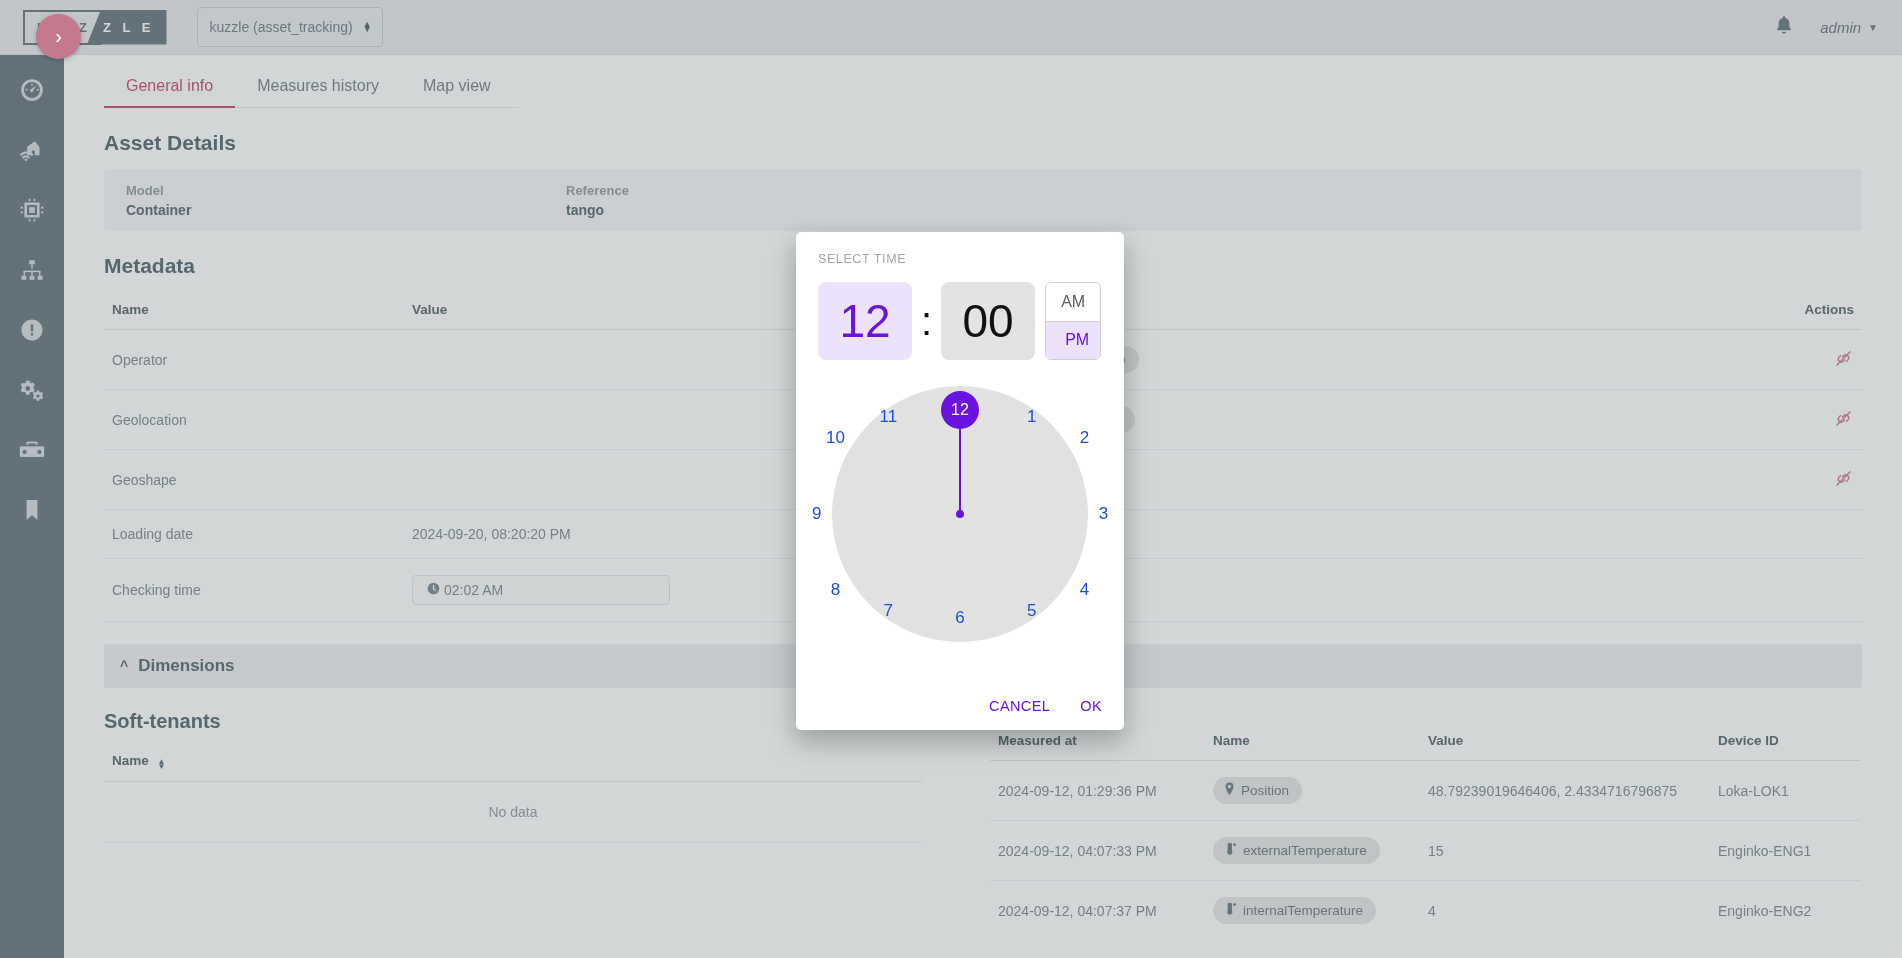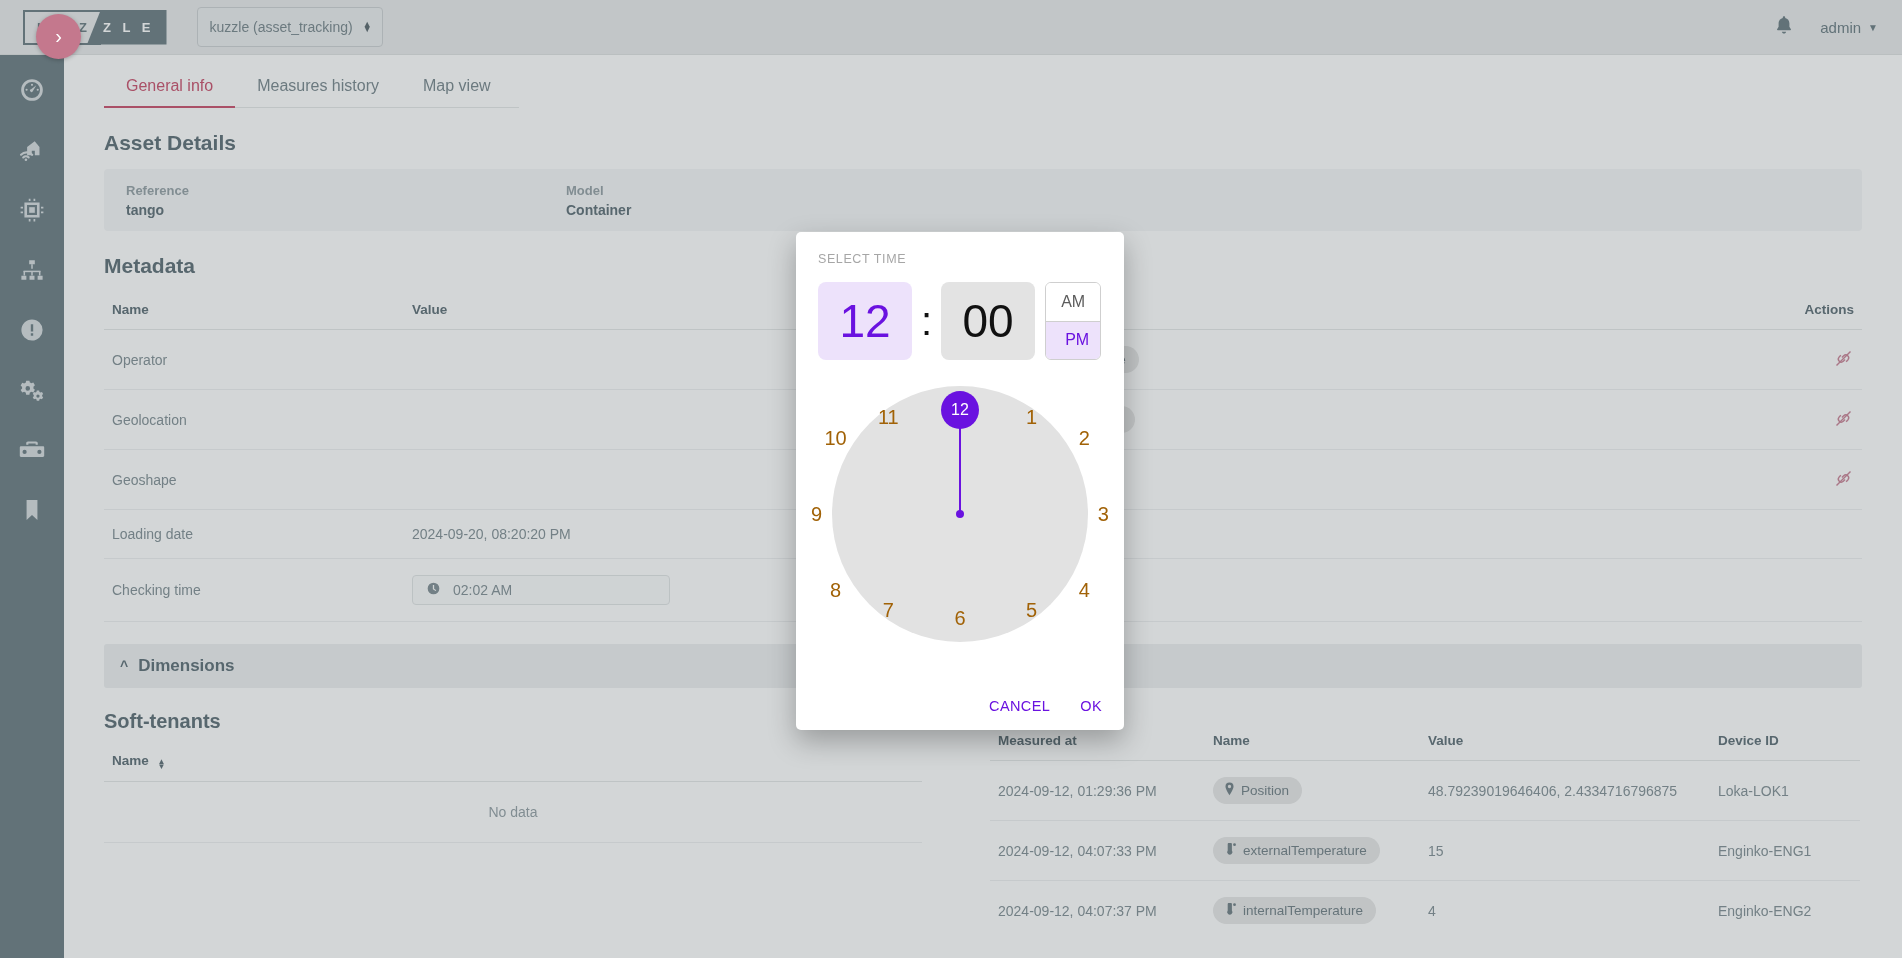--- a/index.html
+++ b/index.html
@@ -38,21 +38,21 @@
   .index-select {
     margin-left: 30px; height: 40px; min-width: 172px;
     border: 1px solid #c8cccf; border-radius: 4px; background: #e9ebec;
     display: flex; align-items: center; justify-content: space-between;
     padding: 0 10px 0 12px; font-size: 14px; color: #6b7b82;
   }
   .updown { display: inline-flex; flex-direction: column; line-height: 5px;
             font-size: 9px; color: #4b5a61; margin-left: 10px; }
   .topbar-right {
     margin-left: auto; display: flex; align-items: center; gap: 26px;
-    margin-right: 24px; color: #5d7078;
+    margin-right: 24px; color: #5d7078; font-style: italic;
   }
   .admin { font-size: 15px; color: #5d7078; display: flex; align-items: center; gap: 7px; }
 
   
   .sidebar {
     position: absolute; top: 55px; left: 0; width: 64px; bottom: 0;
     background: #5d7078; display: flex; flex-direction: column;
     align-items: center; padding-top: 14px; gap: 14px;
   }
   .side-item {
@@ -97,21 +97,21 @@
   .chip {
     display: inline-flex; align-items: center; gap: 6px;
     background: #e5e5e5; border-radius: 14px; padding: 5px 13px 5px 11px;
     font-size: 13.5px; color: #63737a;
   }
   .chip svg { fill: #63737a; }
   .unlink { color: #c4788d; display:inline-flex; }
   .unlink svg { stroke: #c4788d; fill: none; stroke-width: 1.6; }
 
   .time-field {
-    display: inline-flex; align-items: center; gap: 13px;
+    display: inline-flex; align-items: center; gap: 4px;
     border: 1px solid #dfe2e3; border-radius: 4px; background: #fafbfb;
     padding: 6px 14px; font-size: 14px; color: #76858b; min-width: 258px;
   }
   .time-field svg { fill: #76858b; }
 
   .dimensions-bar {
     background: #eceef0; border-radius: 3px; padding: 12px 16px;
     display: flex; align-items: center; gap: 10px;
     font-size: 17px; color: #4e6069; font-weight: 700; margin-top: 22px;
   }
@@ -148,21 +148,21 @@
   .ampm .am { background: #ffffff; color: #5c5c5c; border-bottom: 1px solid #cfcfcf; }
   .ampm .pm { background: #ede2fb; color: #6a12e0; padding-left: 8px; }
 
   .clock {
     position: relative; width: 256px; height: 256px; border-radius: 50%;
     background: #e2e2e2; margin: 26px auto 0;
   }
   .clock .tick {
     position: absolute; width: 28px; height: 28px; margin: -14px 0 0 -14px;
     display: flex; align-items: center; justify-content: center;
-    font-size: 20px; color: #a16207;
+    font-size: 17px; color: #1d4ed8;
   }
   .clock .tick.sel {
     background: #6a12e0; color: #ffffff; border-radius: 50%;
     width: 38px; height: 38px; margin: -19px 0 0 -19px; font-size: 16px;
   }
   .clock .hand {
     position: absolute; left: 50%; top: 24px; width: 2px; height: 104px;
     background: #6a12e0; transform: translateX(-50%);
   }
   .clock .center {
@@ -281,26 +281,26 @@
       <div class="tabs">
         <div class="tab active">General info</div>
         <div class="tab">Measures history</div>
         <div class="tab">Map view</div>
       </div>
 
       <h2 class="section">Asset Details</h2>
 
       <div class="detail-card">
         <div class="detail-col">
+          <div class="detail-label">Model</div>
+          <div class="detail-value">Container</div>
+        </div>
+        <div class="detail-col">
           <div class="detail-label">Reference</div>
           <div class="detail-value">tango</div>
-        </div>
-        <div class="detail-col">
-          <div class="detail-label">Model</div>
-          <div class="detail-value">Container</div>
         </div>
       </div>
 
       <h2 class="section">Metadata</h2>
 
       <table>
         <thead>
           <tr>
             <th style="width:300px">Name</th>
             <th style="width:560px">Value</th>

